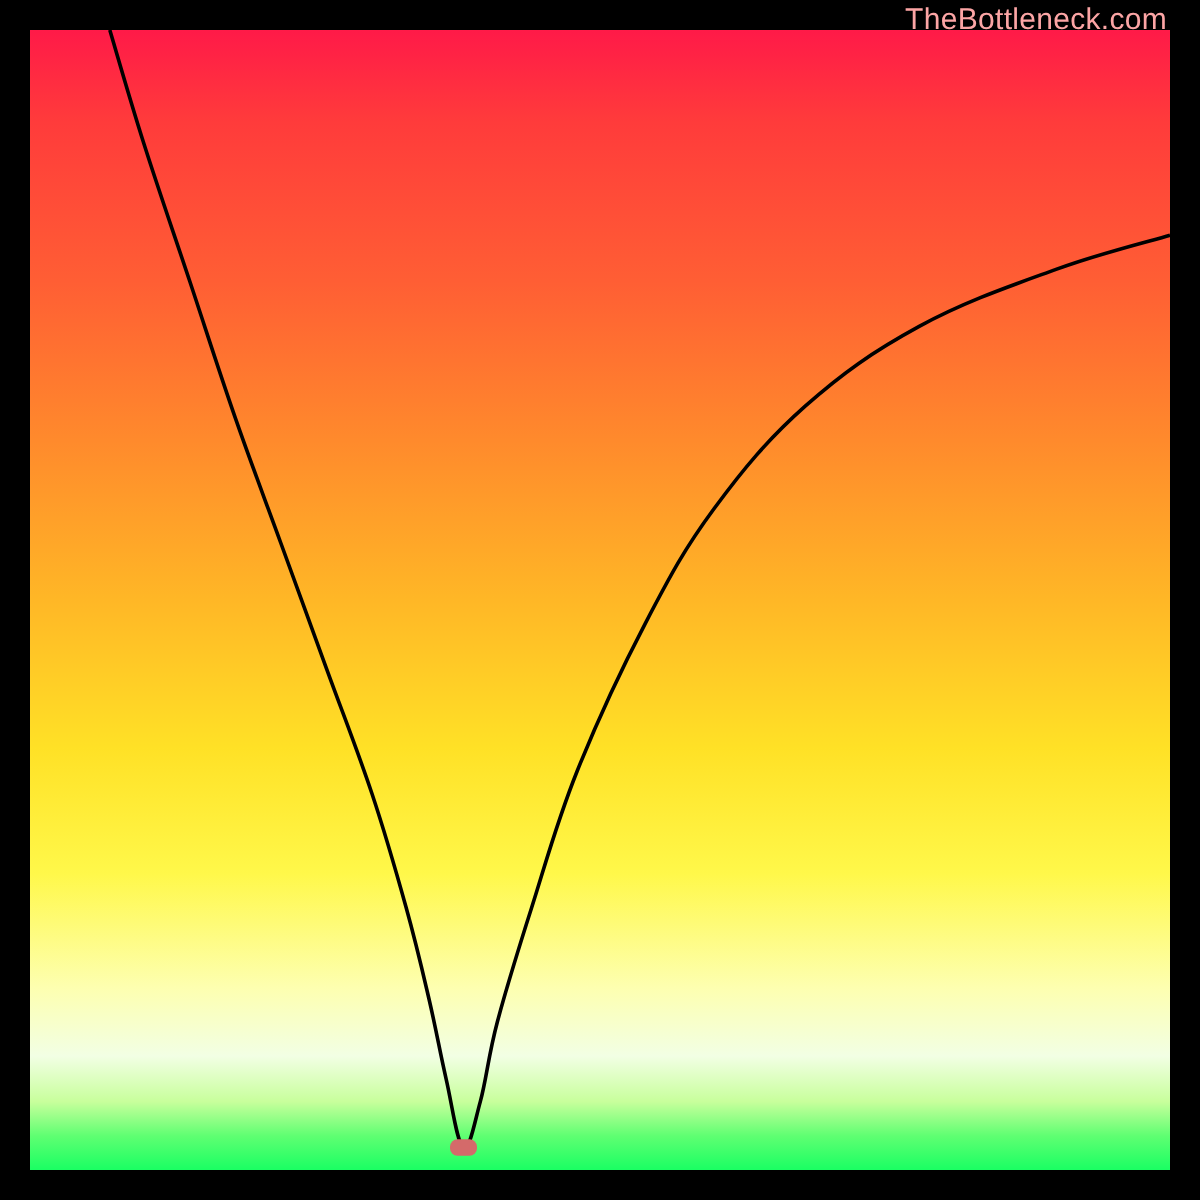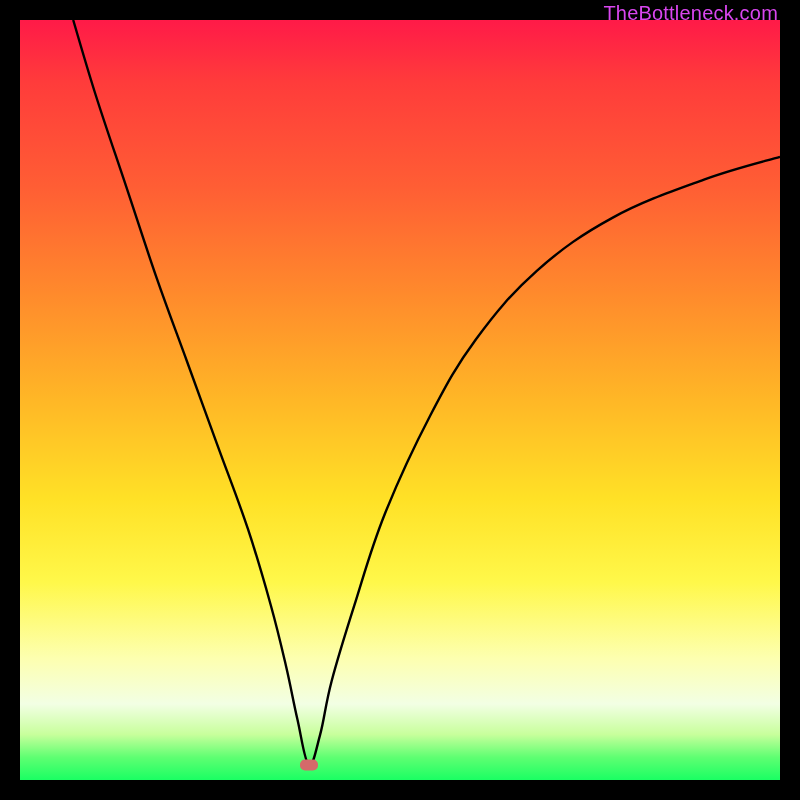--- a/index.html
+++ b/index.html
@@ -39,21 +39,21 @@
       #f2ffe4 90%,
       #c8ff9c 94%,
       #5fff72 97%,
       #1aff63 100%
     );
   }
   .watermark {
     position: absolute;
     top: 2px;
     right: 22px;
-    color: #d946ef;
+    color: #fca5a5;
     font-size: 20px;
     font-weight: 500;
     letter-spacing: 0.2px;
     user-select: none;
   }
   svg.curve {
     position: absolute;
     left: 0;
     top: 0;
     width: 760px;

